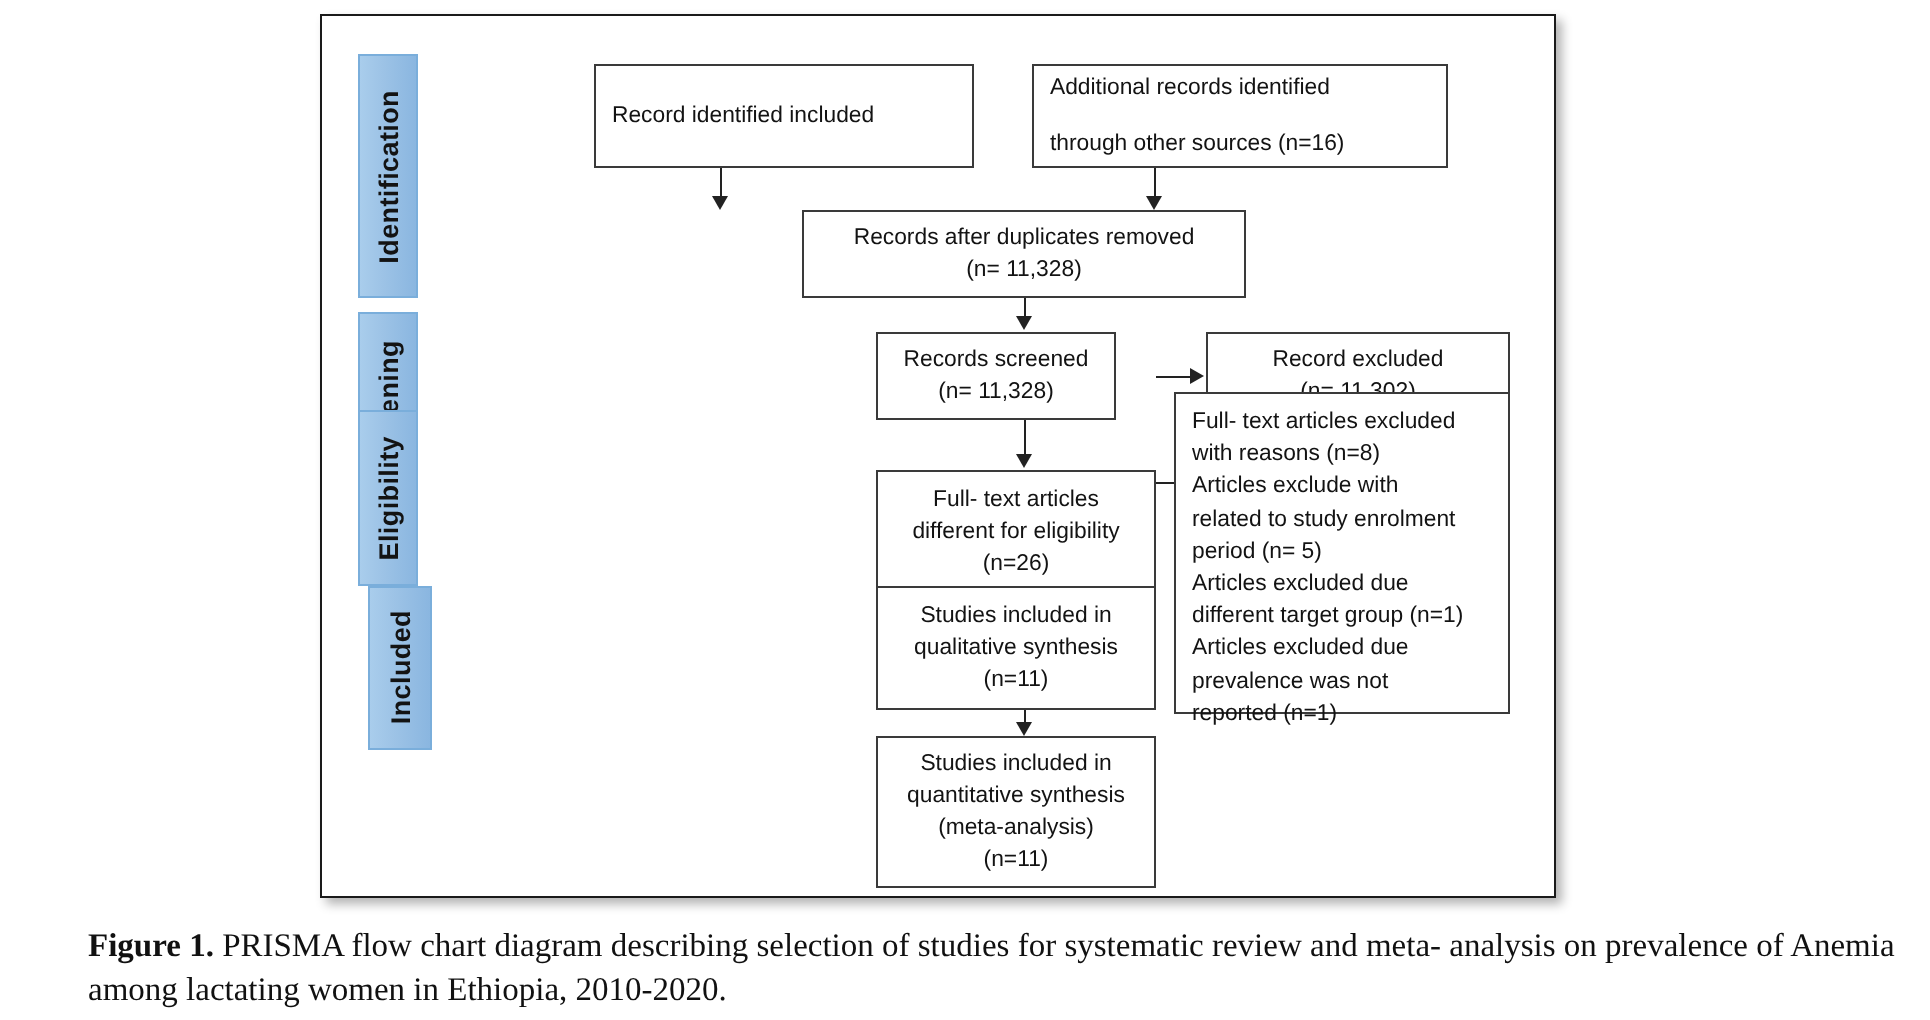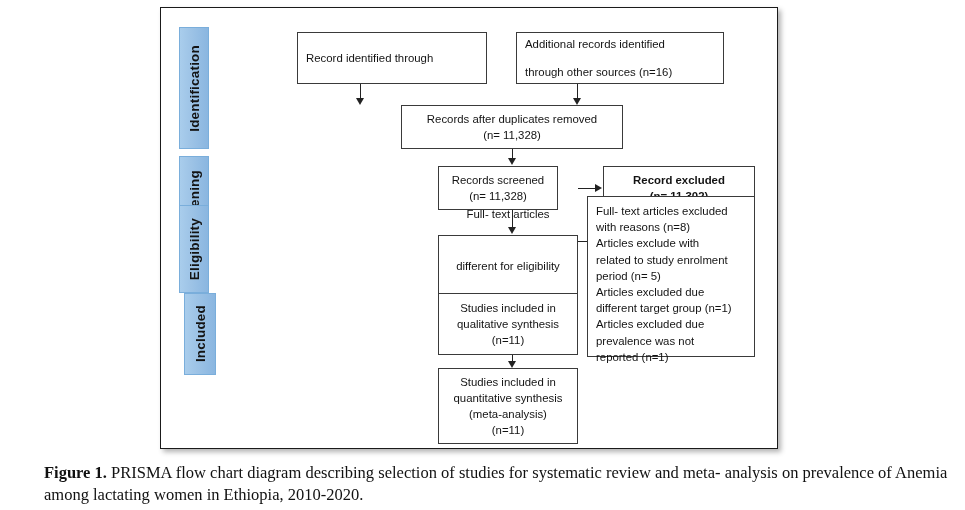--- a/index.html
+++ b/index.html
@@ -129,21 +129,21 @@
 
   <div class="stage-label" style="left:18px; top:197px; width:30px; height:88px;">
     <span>Eligibility</span>
   </div>
 
   <div class="stage-label" style="left:23px; top:285px; width:32px; height:82px;">
     <span>Included</span>
   </div>
 
   <div class="flow-box left-align" style="left:136px; top:24px; width:190px; height:52px;">
-    <div class="line">Record identified through</div>
+    <div class="line">Record identified included</div>
   </div>
 
   <div class="flow-box left-align" style="left:355px; top:24px; width:208px; height:52px;justify-content:space-between;">
     <div class="line">Additional records identified</div>
     <div class="line">through other sources (n=16)</div>
   </div>
 
   <div class="vline" style="left:199px; top:76px; height:15px;"></div>
   <div class="arrow-down" style="left:195px; top:90px;"></div>
 
@@ -159,29 +159,29 @@
   <div class="arrow-down" style="left:347px; top:150px;"></div>
 
   <div class="flow-box" style="left:277px; top:158px; width:120px; height:44px;">
     <div class="line">Records screened</div>
     <div class="line">(n= 11,328)</div>
   </div>
 
   <div class="hline" style="left:417px; top:180px; width:18px;"></div>
   <div class="arrow-right" style="left:434px; top:176px;"></div>
 
-  <div class="flow-box" style="left:442px; top:158px; width:152px; height:44px;font-weight:bold;">
+  <div class="flow-box" style="left:442px; top:158px; width:152px; height:44px;">
     <div class="line">Record excluded</div>
     <div class="line">(n= 11,302)</div>
   </div>
 
   <div class="vline" style="left:351px; top:202px; width:0; height:18px;"></div>
   <div class="arrow-down" style="left:347px; top:219px;"></div>
 
-  <div class="flow-box" style="left:277px; top:227px; width:140px; height:62px;gap:36px;">
+  <div class="flow-box" style="left:277px; top:227px; width:140px; height:62px;">
     <div class="line">Full- text articles</div>
     <div class="line">different for eligibility</div>
     <div class="line">(n=26)</div>
   </div>
 
   <div class="hline" style="left:417px; top:233px; width:18px;"></div>
   <div class="arrow-right" style="left:434px; top:229px;"></div>
 
   <div class="flow-box left-align" style="left:426px; top:188px; width:168px; height:161px; justify-content:space-between; padding-top:6px;">
     <div class="line">Full- text articles excluded</div>

